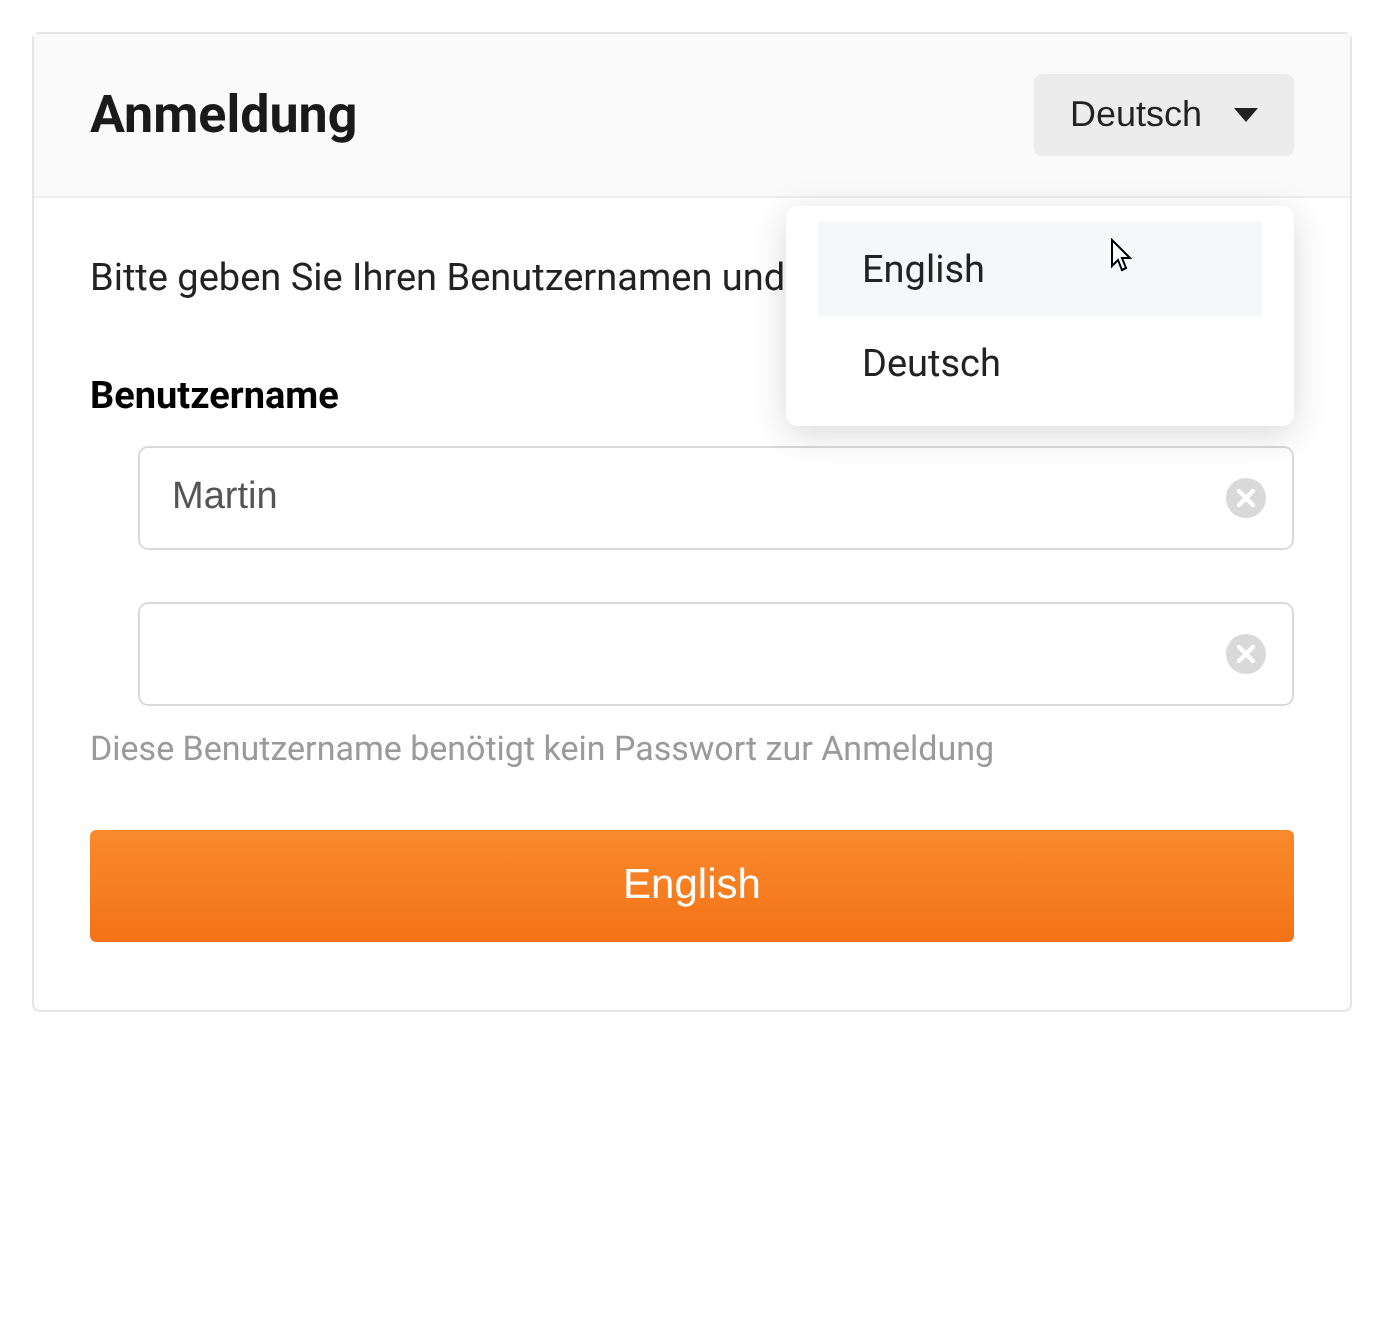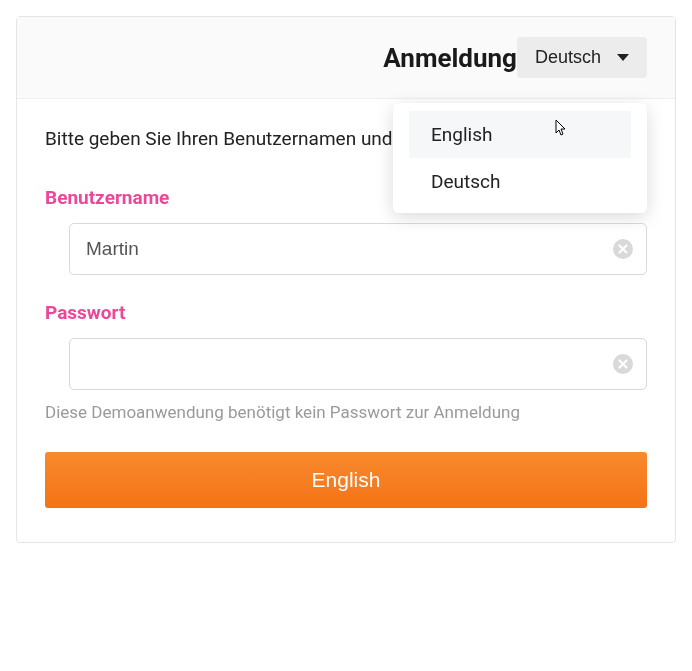--- a/index.html
+++ b/index.html
@@ -14,21 +14,21 @@
     margin: 16px;
     border: 1px solid #e5e5e5;
     border-radius: 4px;
     background: #fff;
     overflow: visible;
     position: relative;
   }
   .card-header {
     display: flex;
     align-items: center;
-    justify-content: flex-end;
+    justify-content: space-between;
     padding: 20px 28px 20px 28px;
     background: #fafafa;
     border-bottom: 1px solid #eee;
   }
   .card-title {
     font-size: 26px;
     font-weight: 700;
     color: #1a1a1a;
   }
   .lang-button {
@@ -86,21 +86,21 @@
     color: #222;
     margin-bottom: 36px;
   }
   .field-group {
     margin-bottom: 26px;
   }
   .field-label {
     display: block;
     font-size: 19px;
     font-weight: 700;
-    color: #ec4899;
+    color: #000000;
     margin-bottom: 14px;
   }
   .input-wrap {
     position: relative;
     padding-left: 24px;
   }
   .text-input {
     width: 100%;
     height: 52px;
     border: 1px solid #d9d9d9;
@@ -178,32 +178,31 @@
         <span class="clear-icon">
           <svg viewBox="0 0 20 20" width="20" height="20">
             <circle cx="10" cy="10" r="10"></circle>
             <path d="M6.5 6.5 L13.5 13.5 M13.5 6.5 L6.5 13.5"></path>
           </svg>
         </span>
       </div>
     </div>
 
     <div class="field-group" style="margin-bottom:8px;">
-      <label class="field-label">Passwort</label>
       <div class="input-wrap">
         <input type="password" class="text-input" value="" style="">
         <span class="clear-icon">
           <svg viewBox="0 0 20 20" width="20" height="20">
             <circle cx="10" cy="10" r="10"></circle>
             <path d="M6.5 6.5 L13.5 13.5 M13.5 6.5 L6.5 13.5"></path>
           </svg>
         </span>
       </div>
     </div>
 
-    <p class="hint">Diese Demoanwendung benötigt kein Passwort zur Anmeldung</p>
+    <p class="hint">Diese Benutzername benötigt kein Passwort zur Anmeldung</p>
 
     <button class="submit-btn">
       <span>English</span>
     </button>
 
   </div>
 </div>
 
 </body></html>

